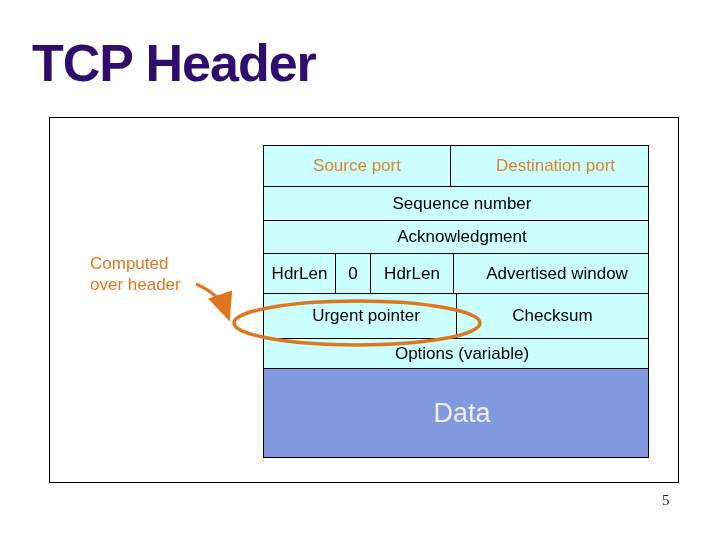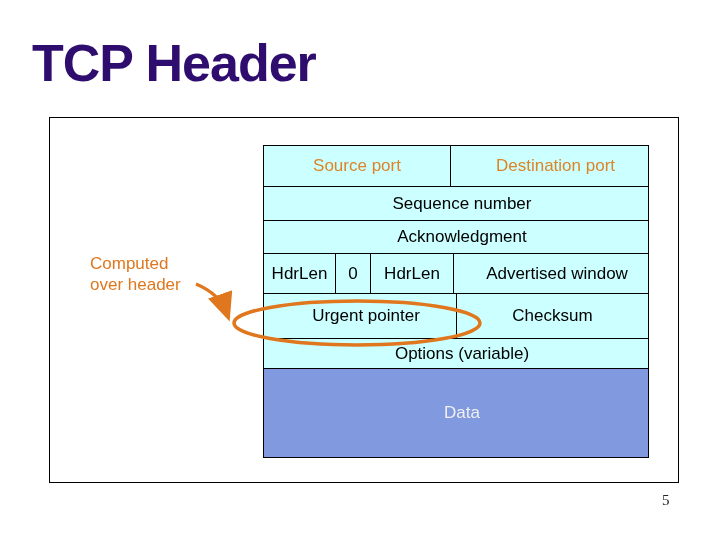--- a/index.html
+++ b/index.html
@@ -65,21 +65,21 @@
   .r2 { height: 34px; text-align: center; }
   .r3 { height: 33px; }
   .r4 { height: 40px; }
   .r5 { height: 45px; }
   .r6 { height: 30px; }
   .r7 { height: 89px; }
   .orange-label { color: var(--field-label-orange, #DD8427); }
   .data-cell {
     background: var(--data-background, #8099DF);
     color: var(--data-text, #F0F0F0);
-    font-size: 17px;
+    font-size: 27px;
   }
   .annotation {
     position: absolute;
     left: 40px;
     top: 135px;
     font-size: 17px;
     line-height: 21px;
     color: var(--annotation-orange, #E0771E);
   }
   .overlay-svg {

